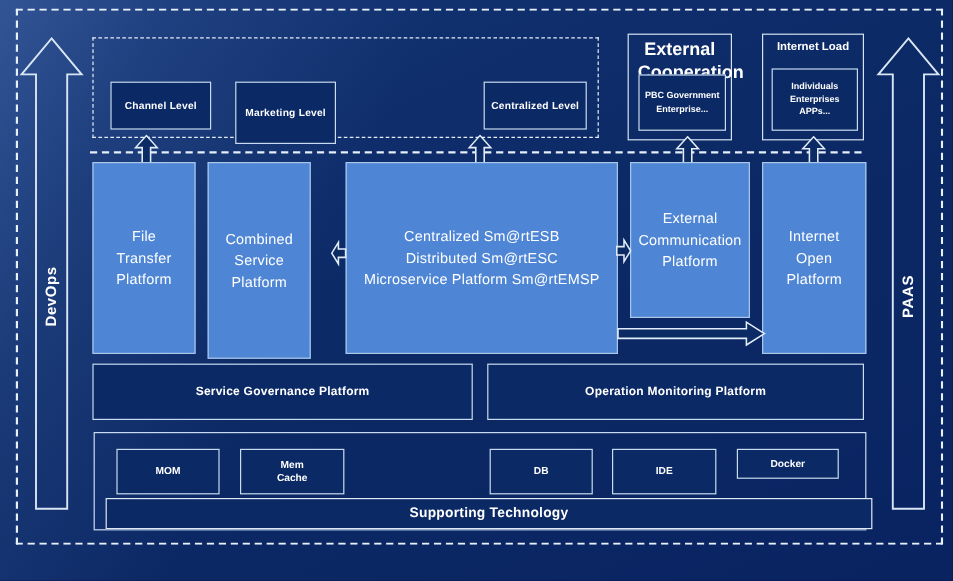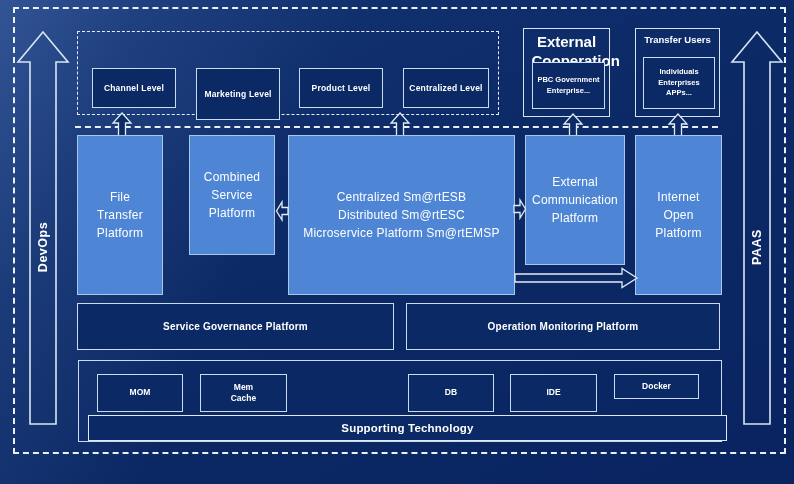--- a/index.html
+++ b/index.html
@@ -56,37 +56,34 @@
   <div class="abs rail-label" style="left:697px;top:238px;">PAAS</div>
 
   <div class="abs dashed-fine" style="left:77px;top:31px;width:422px;height:84px;"></div>
 
   <div class="abs box dark lvl" style="left:92px;top:68px;width:84px;height:40px;">
     <span>Channel Level</span>
   </div>
   <div class="abs box dark lvl" style="left:196px;top:68px;width:84px;height:52px;">
     <span>Marketing Level</span>
   </div>
-  <div class="abs box dark lvl" style="left:299px;top:68px;width:84px;height:40px;">
-    <span>Product Level</span>
-  </div>
   <div class="abs box dark lvl" style="left:403px;top:68px;width:86px;height:40px;">
     <span>Centralized Level</span>
   </div>
 
   <div class="abs coop-wrap" style="left:523px;top:28px;width:87px;height:89px;">
     <div class="coop-title" style="margin-top:4px;width:70px;text-align:center;">External Cooperation</div>
     <div class="box dark inner-body pre" style="position:absolute;left:8px;top:33px;width:71px;height:45px;border-width:1.2px;">
       <span class="pre">PBC Government
 Enterprise...</span>
     </div>
   </div>
 
   <div class="abs coop-wrap" style="left:635px;top:28px;width:85px;height:89px;">
-    <div class="users-title" style="margin-top:5px;text-align:center;">Transfer Users</div>
+    <div class="users-title" style="margin-top:5px;text-align:center;">Internet Load</div>
     <div class="box dark inner-body pre" style="position:absolute;left:7px;top:28px;width:70px;height:50px;border-width:1.2px;">
       <span class="pre">Individuals
 Enterprises
 APPs...</span>
     </div>
   </div>
 
   <div class="abs hline-dashed" style="left:75px;top:126px;width:643px;"></div>
 
   <div class="abs" style="left:111px;top:112px;">
@@ -108,21 +105,21 @@
     <svg width="22" height="24" viewBox="0 0 22 24">
       <path d="M11 1 L20 11 L14.5 11 L14.5 23 L7.5 23 L7.5 11 L2 11 Z" fill="#0c2a64" stroke="#e2ecf8" stroke-width="1.3"></path>
     </svg>
   </div>
 
   <div class="abs box light plat pre" style="left:77px;top:135px;width:86px;height:160px;">
     <span class="pre">File
 Transfer
 Platform</span>
   </div>
-  <div class="abs box light plat pre" style="left:189px;top:135px;width:86px;height:120px;">
+  <div class="abs box light plat pre" style="left:173px;top:135px;width:86px;height:164px;">
     <span class="pre">Combined
 Service
 Platform</span>
   </div>
   <div class="abs box light plat pre" style="left:288px;top:135px;width:227px;height:160px;">
     <span class="pre">Centralized Sm@rtESB
 Distributed Sm@rtESC
 Microservice Platform Sm@rtEMSP</span>
   </div>
   <div class="abs box light plat pre" style="left:525px;top:135px;width:100px;height:130px;">

